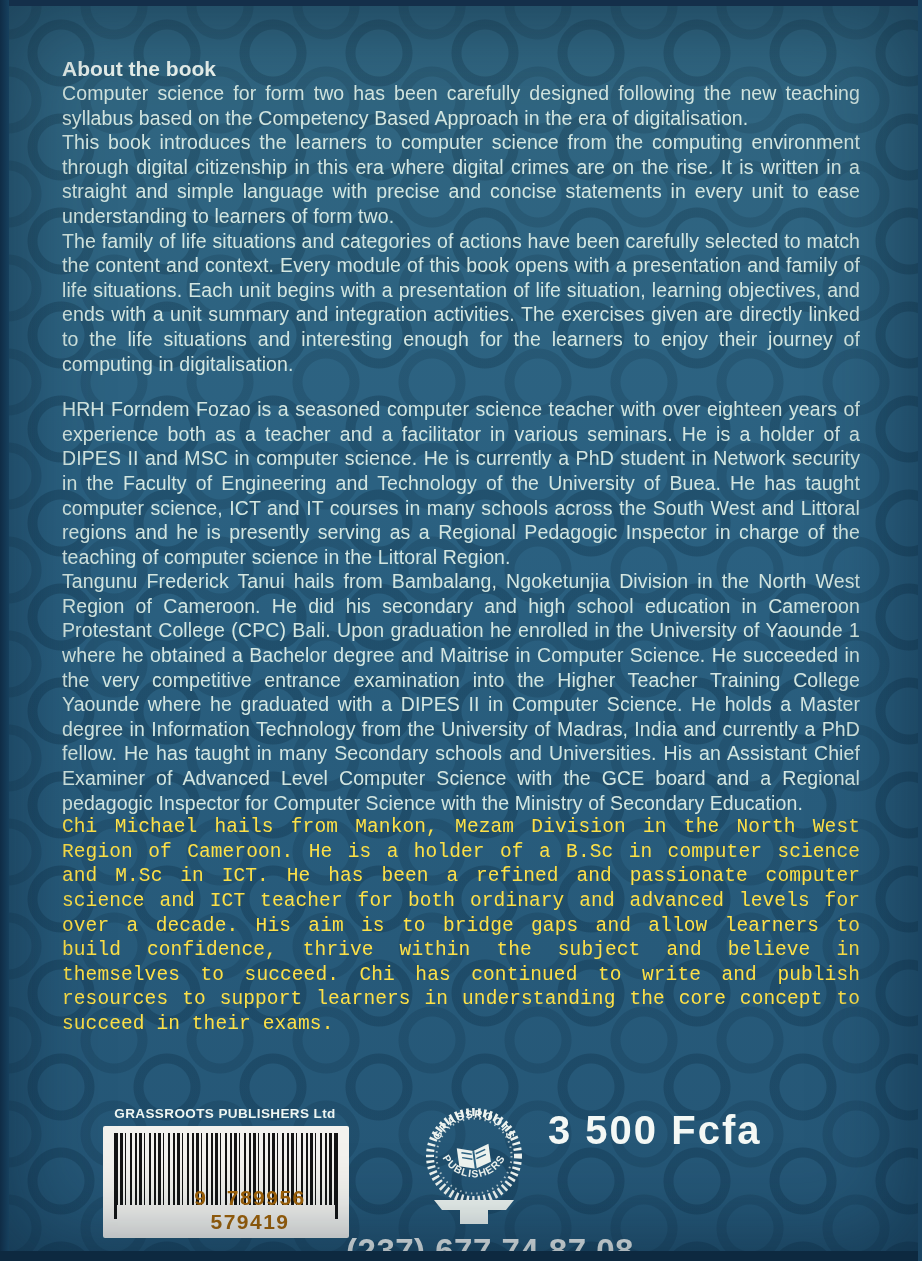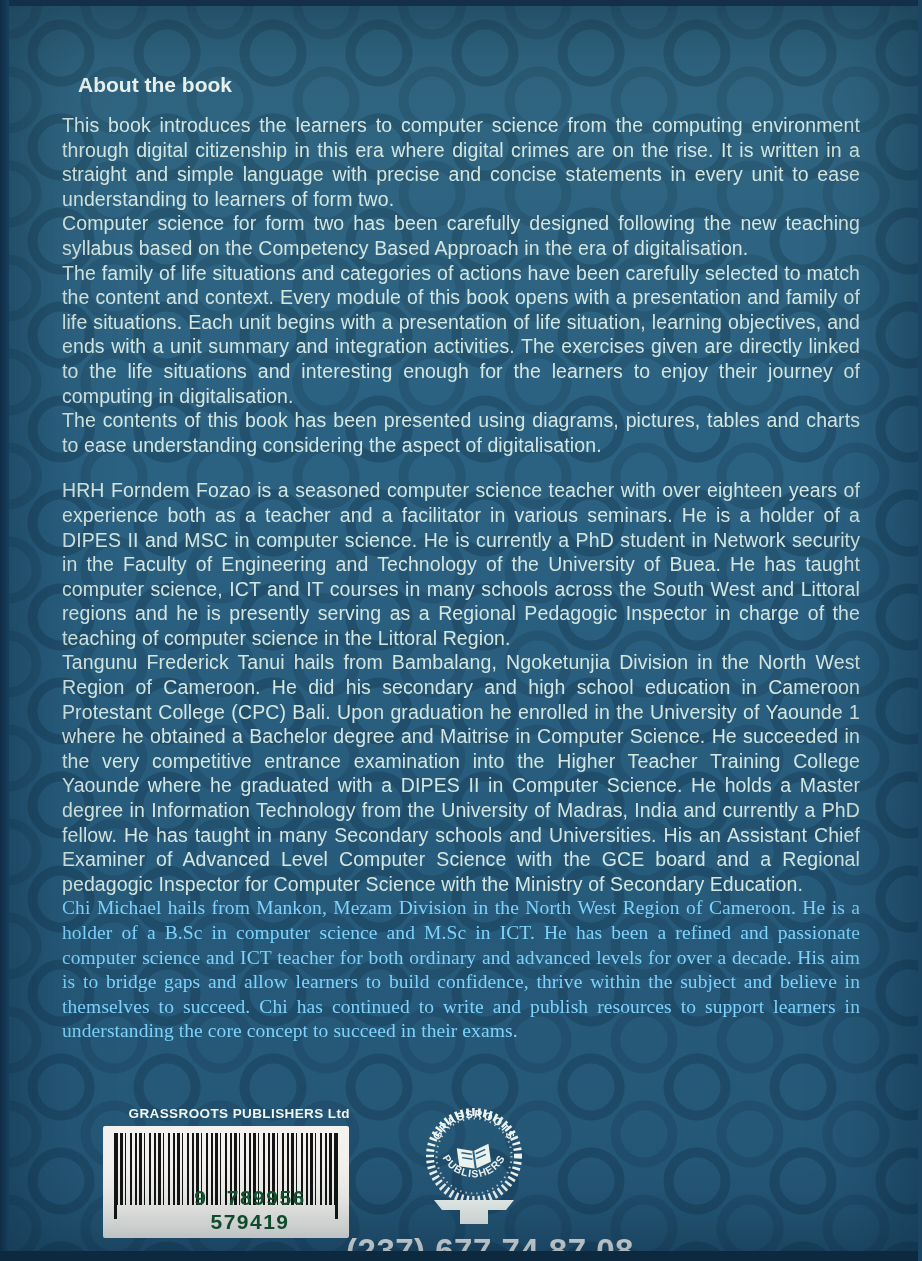--- a/index.html
+++ b/index.html
@@ -31,41 +31,41 @@
   .edge-bottom{left:0;bottom:0;right:0;height:10px;background:#0d2940;}
   .edge-right{right:0;top:0;bottom:0;width:4px;background:#1b4563;}
 
   .content{
     position:absolute;left:62px;right:62px;top:56px;
     color:#d3e6e0;
     text-align:justify;
   }
   .content h2{
     font-size:21px;line-height:25px;
-    color:#ecf5f0;margin:16px;font-weight:bold;
+    color:#ecf5f0;margin:0;font-weight:bold;
     text-align:left;
   }
   .content p{
     margin:0;
     font-size:19.5px;line-height:24.6px;
     letter-spacing:0.1px;
   }
   .authors-section{margin-top:21px;}
   .bio-tangunu{margin-top:23px;}
   .bio-chi{
     margin-top:11px;
-    font-family:Liberation Serif, serif;
+    font-family:Liberation Mono, monospace;
     font-size:18.4px;line-height:23.6px;
-    letter-spacing:0.2px;color:#7dd3fc;
+    letter-spacing:0.2px;color:#fde047;
   }
 
   
   .publisher-label{
     position:absolute;left:100px;top:1106px;width:250px;
-    text-align:right;color:#eef6f2;
+    text-align:center;color:#eef6f2;
     font-size:13.5px;font-weight:bold;letter-spacing:0.4px;
   }
   .barcode{
     position:absolute;left:103px;top:1126px;width:246px;height:112px;
     background:#f3f2ee;border-radius:2px;
   }
   .bars{
     position:absolute;left:13px;right:13px;top:7px;height:72px;
     background:repeating-linear-gradient(90deg,
       #141414 0 2px, transparent 2px 4px,
@@ -73,21 +73,21 @@
       #141414 9px 10px, transparent 10px 14px,
       #141414 14px 16px, transparent 16px 19px);
   }
   .bars::before,.bars::after{
     content:"";position:absolute;top:0;width:3px;height:86px;background:#141414;
   }
   .bars::before{left:-2px;}
   .bars::after{right:-2px;}
   .barcode-digits{
     position:absolute;left:0;right:0;bottom:4px;
-    text-align:center;color:#14532d;
+    text-align:center;color:#a16207;
     font-size:21px;font-weight:bold;
     word-spacing:12px;letter-spacing:1.5px;padding-left:48px;
   }
   .logo{position:absolute;left:416px;top:1106px;width:116px;height:124px;}
   .logo svg{display:block;width:100%;height:100%;}
   .price{
     position:absolute;left:548px;top:1108px;width:260px;
     font-size:40px;font-weight:bold;color:#f4f8f5;letter-spacing:2px;
   }
   .phone{
@@ -98,24 +98,23 @@
 </style>
 </head>
 <body>
 
 <div class="cover">
   <div class="pattern"></div>
 
   <div class="content">
     <section>
       <h2>About the book</h2>
+      <p>Computer science for form two has been carefully designed following the new teaching syllabus based on the Competency Based Approach in the era of digitalisation.</p>
       <p>This book introduces the learners to computer science from the computing environment through digital citizenship in this era where digital crimes are on the rise. It is written in a straight and simple language with precise and concise statements in every unit to ease understanding to learners of form two.</p>
-      <p>Computer science for form two has been carefully designed following the new teaching syllabus based on the Competency Based Approach in the era of digitalisation.</p>
       <p>The family of life situations and categories of actions have been carefully selected to match the content and context. Every module of this book opens with a presentation and family of life situations. Each unit begins with a presentation of life situation, learning objectives, and ends with a unit summary and integration activities. The exercises given are directly linked to the life situations and interesting enough for the learners to enjoy their journey of computing in digitalisation.</p>
-      <p>The contents of this book has been presented using diagrams, pictures, tables and charts to ease understanding considering the aspect of digitalisation.</p>
     </section>
 
     <section class="authors-section">
       <p>HRH Forndem Fozao is a seasoned computer science teacher with over eighteen years of experience both as a teacher and a facilitator in various seminars. He is a holder of a DIPES II and MSC in computer science. He is currently a PhD student in Network security in the Faculty of Engineering and Technology of the University of Buea. He has taught computer science, ICT and IT courses in many schools across the South West and Littoral regions and he is presently serving as a Regional Pedagogic Inspector in charge of the teaching of computer science in the Littoral Region.</p>
       <p class="bio-tangunu">Tangunu Frederick Tanui hails from Bambalang, Ngoketunjia Division in the North West Region of Cameroon. He did his secondary and high school education in Cameroon Protestant College (CPC) Bali. Upon graduation he enrolled in the University of Yaounde 1 where he obtained a Bachelor degree and Maitrise in Computer Science. He succeeded in the very competitive entrance examination into the Higher Teacher Training College Yaounde where he graduated with a DIPES II in Computer Science. He holds a Master degree in Information Technology from the University of Madras, India and currently a PhD fellow. He has taught in many Secondary schools and Universities. His an Assistant Chief Examiner of Advanced Level Computer Science with the GCE board and a Regional pedagogic Inspector for Computer Science with the Ministry of Secondary Education.</p>
       <p class="bio-chi">Chi Michael hails from Mankon, Mezam Division in the North West Region of Cameroon. He is a holder of a B.Sc in computer science and M.Sc in ICT. He has been a refined and passionate computer science and ICT teacher for both ordinary and advanced levels for over a decade. His aim is to bridge gaps and allow learners to build confidence, thrive within the subject and believe in themselves to succeed. Chi has continued to write and publish resources to support learners in understanding the core concept to succeed in their exams.</p>
     </section>
   </div>
 
   <div class="publisher-label">GRASSROOTS PUBLISHERS Ltd</div>
@@ -143,20 +142,21 @@
       </text>
       <g transform="translate(58,50) rotate(-8)">
         <path d="M-16,-10 L0,-5 L16,-10 L16,8 L0,13 L-16,8 Z" fill="#edf3ef"></path>
         <path d="M0,-5 L0,13" stroke="#2b6181" stroke-width="2"></path>
         <path d="M-12,-5 L-2,-2 M2,-2 L12,-5 M-12,0 L-2,3 M2,3 L12,0" stroke="#2b6181" stroke-width="1.4" fill="none"></path>
       </g>
       <polygon points="18,94 98,94 90,104 72,104 72,118 44,118 44,104 26,104" fill="#edf3ef"></polygon>
     </svg>
   </div>
 
+  <div class="price">3 500 Fcfa</div>
   <div class="phone">(237) 677 74 87 08</div>
 
   <div class="vignette"></div>
   <div class="edge edge-top"></div>
   <div class="edge edge-left"></div>
   <div class="edge edge-bottom"></div>
   <div class="edge edge-right"></div>
 </div>
 
 </body></html>

